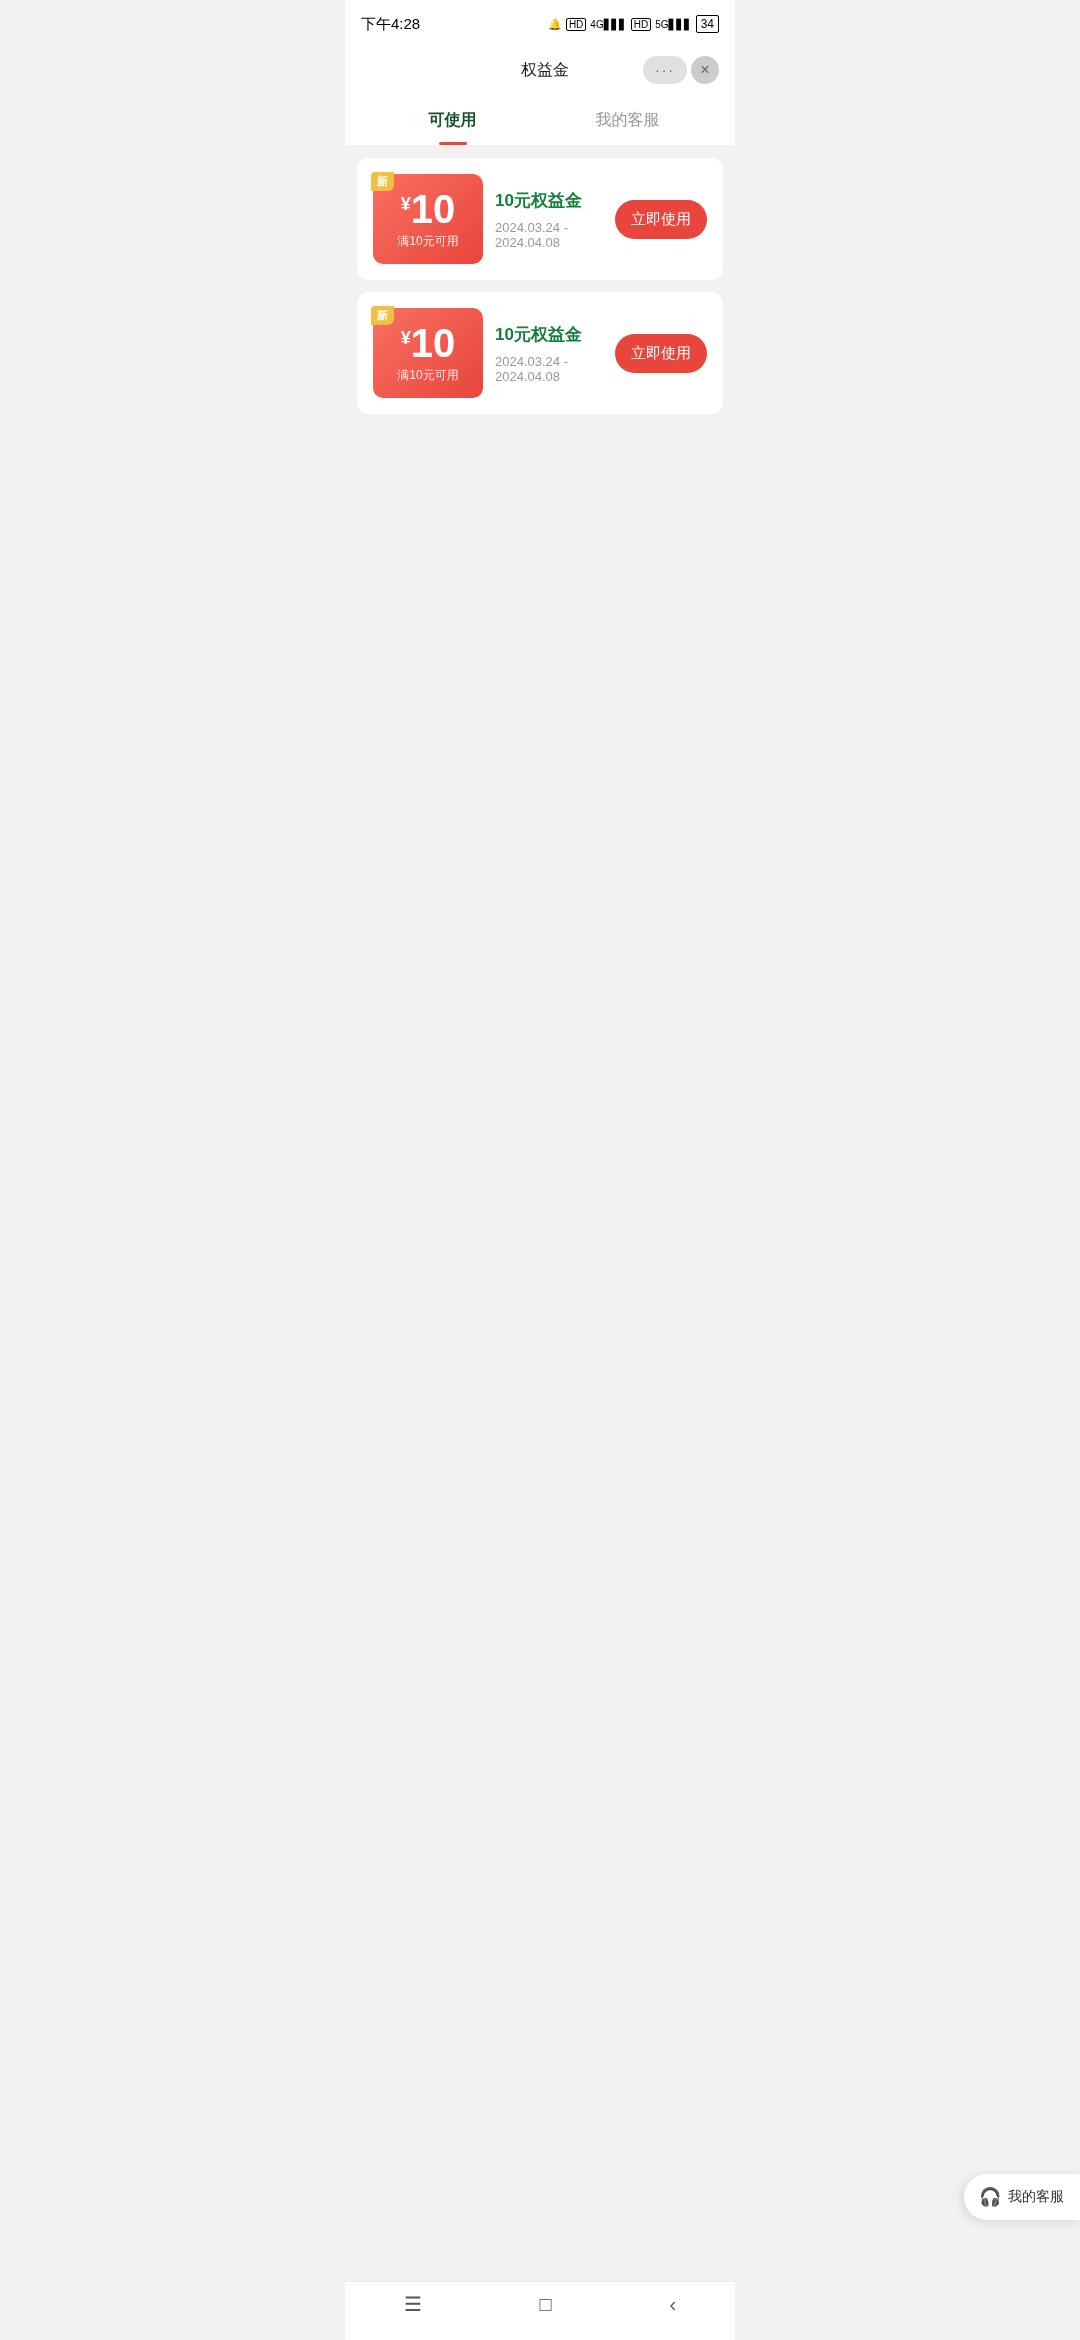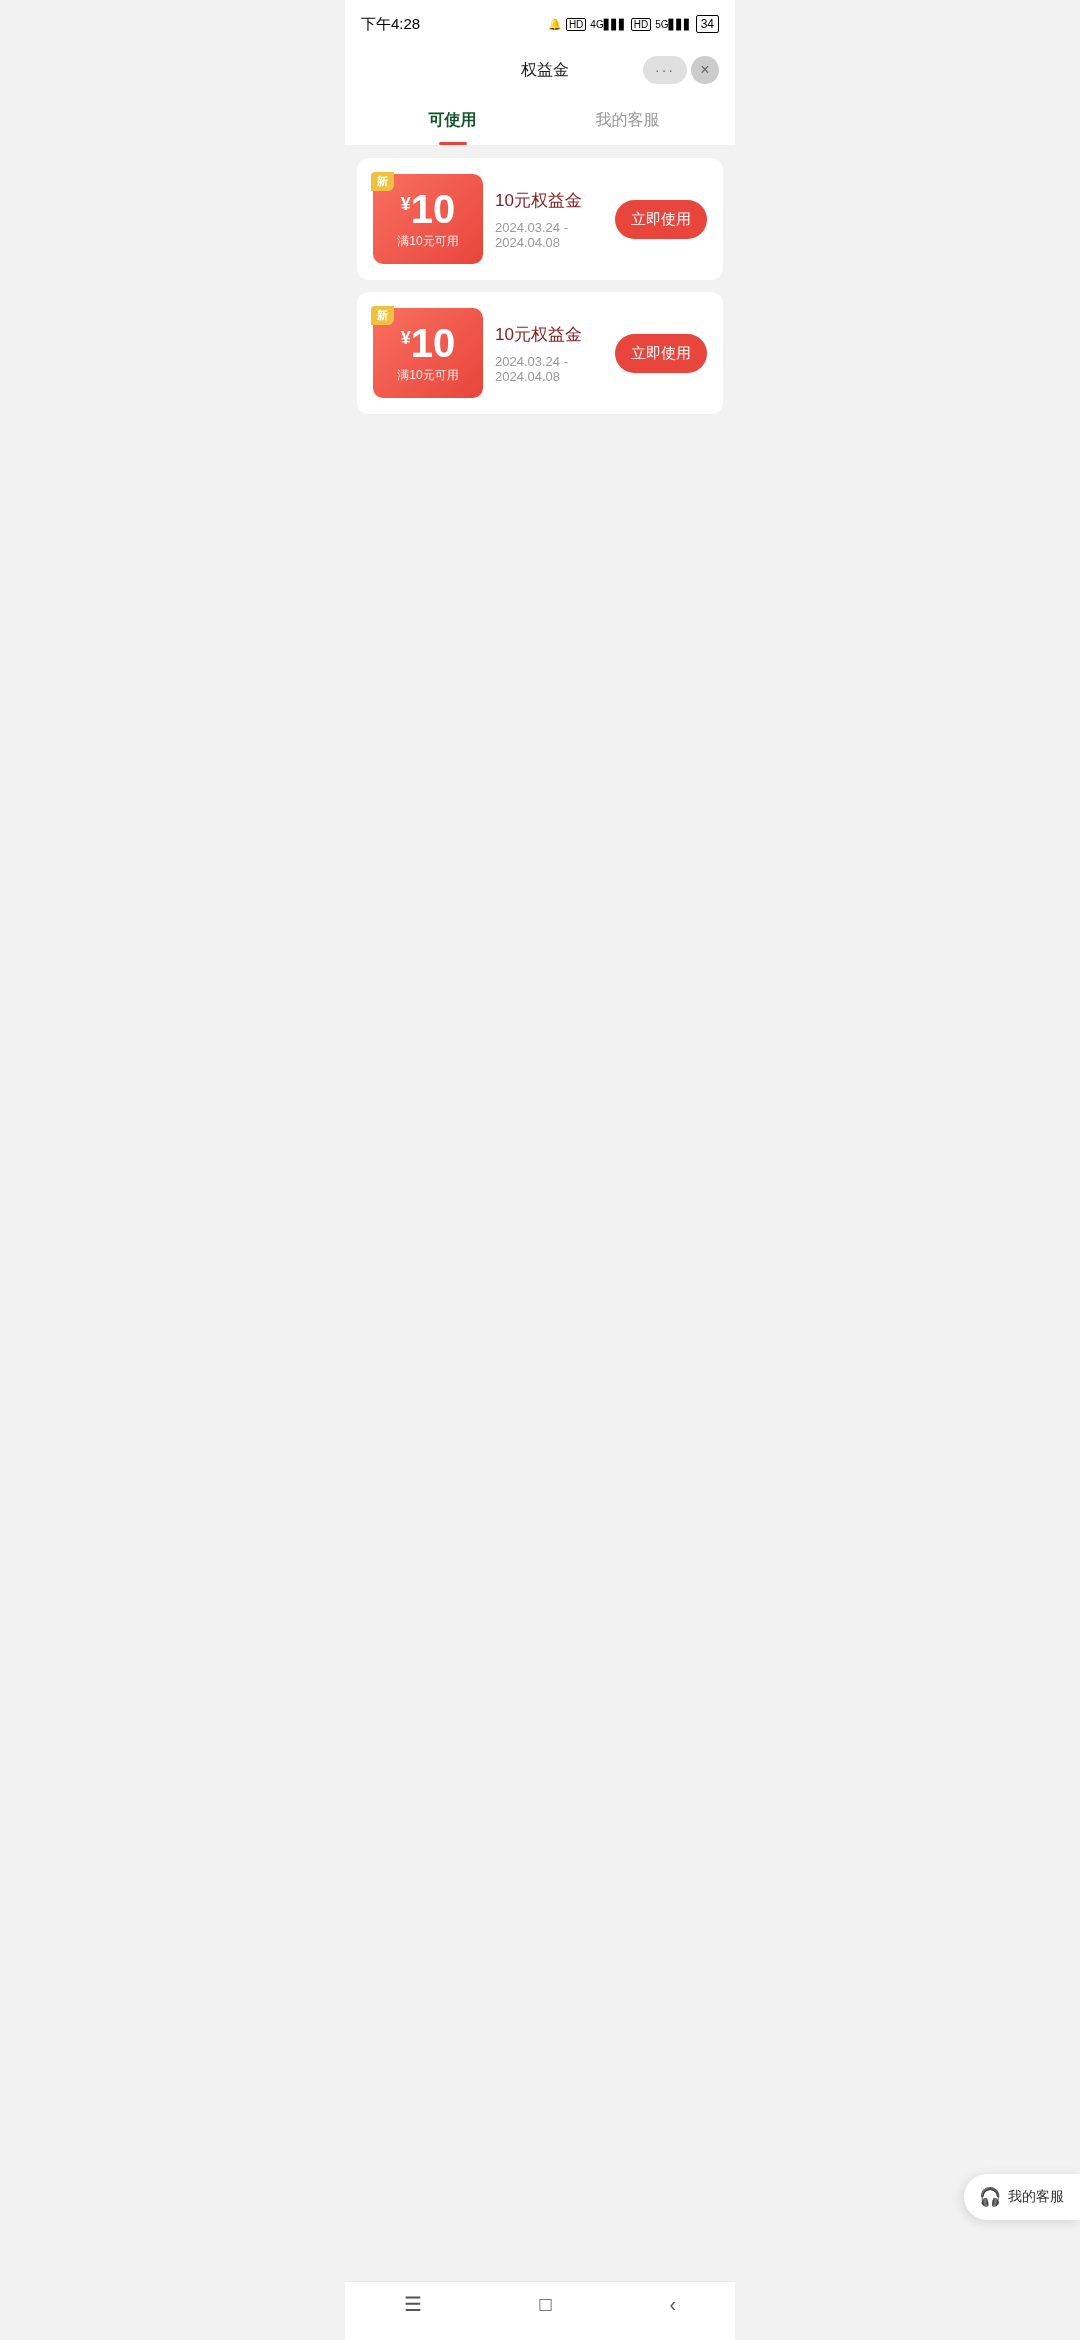--- a/index.html
+++ b/index.html
@@ -204,22 +204,22 @@
       margin-top: 4px;
     }
 
     .coupon-info {
       flex: 1;
       padding: 0 12px;
     }
 
     .coupon-name {
       font-size: 17px;
-      font-weight: 400;
-      color: #7f1d1d;
+      font-weight: 700;
+      color: #15803d;
       margin-bottom: 8px;
     }
 
     .coupon-date {
       font-size: 13px;
       color: #999;
     }
 
     .coupon-use-btn {
       background: #e8453c;

